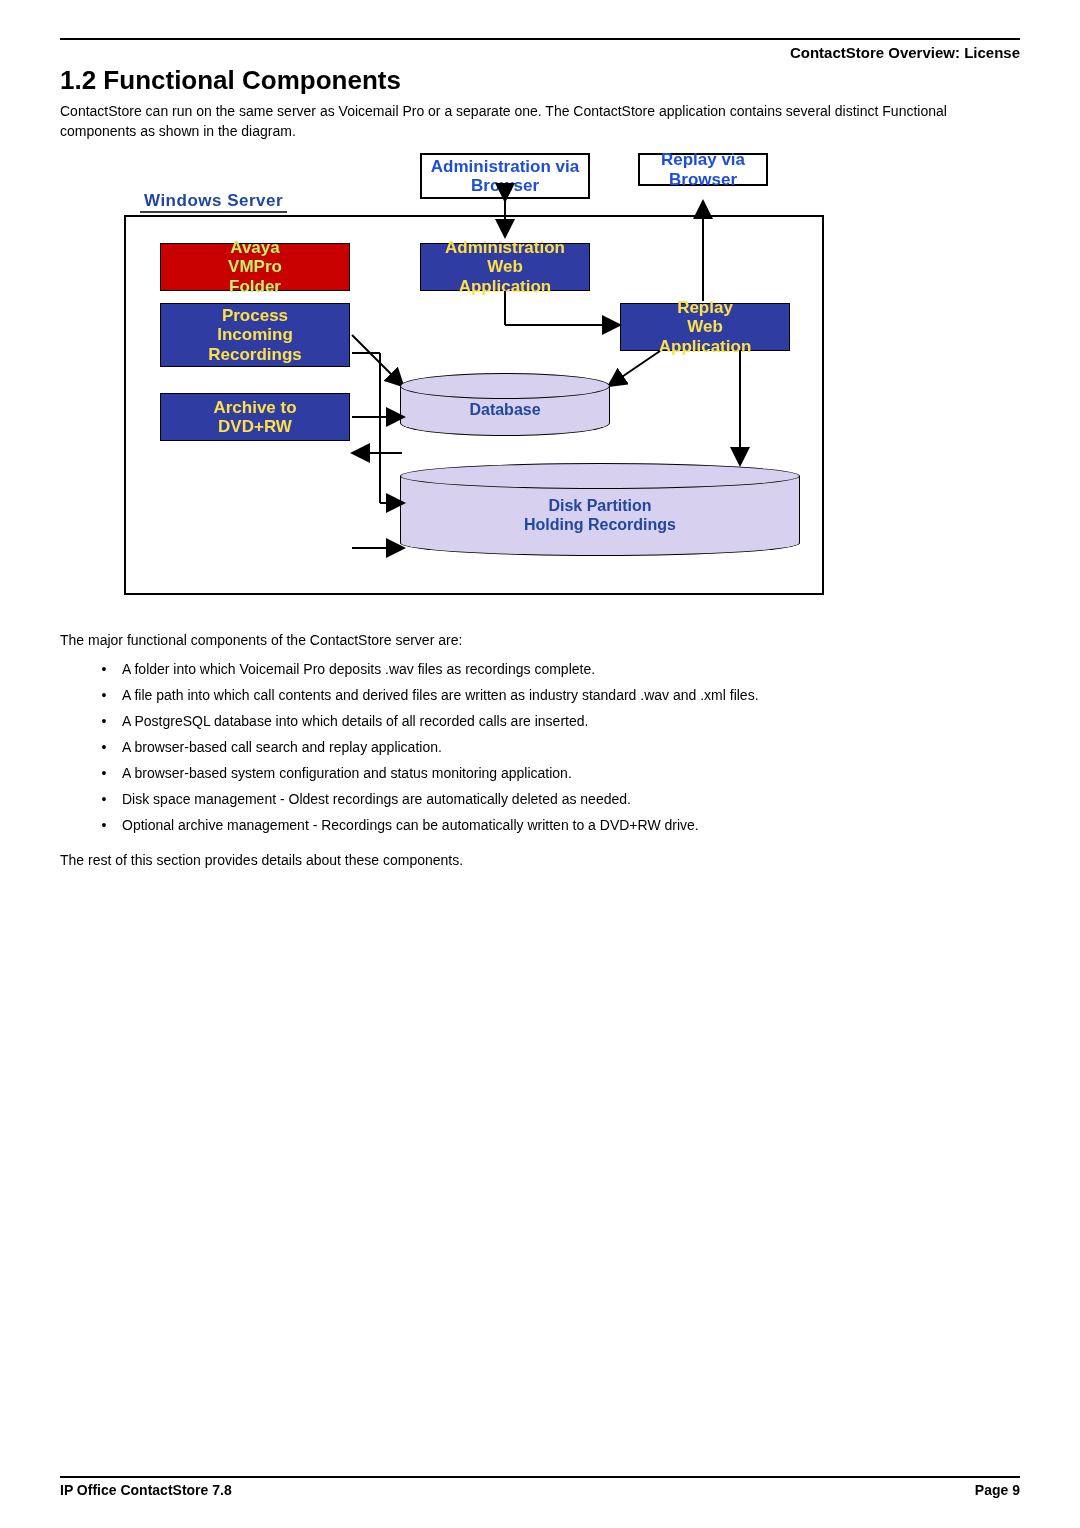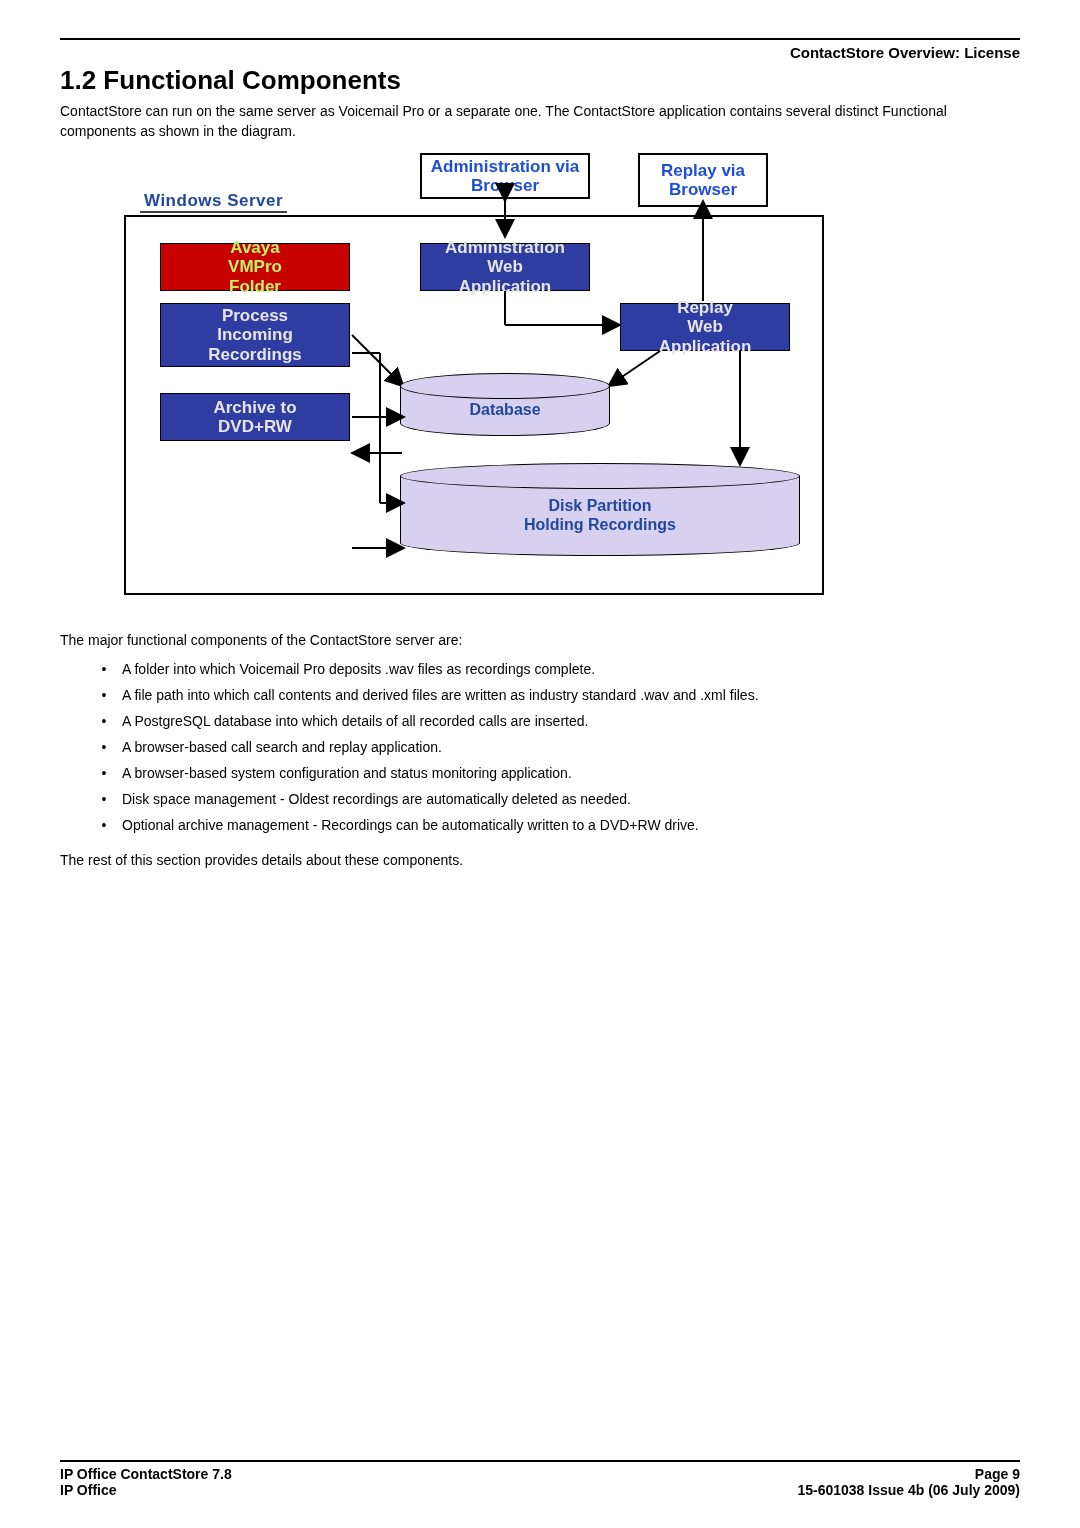--- a/index.html
+++ b/index.html
@@ -17,21 +17,21 @@
   .diagram-wrap { width: 720px; margin: 12px auto 18px 60px; }
   .diagram { position: relative; width: 720px; height: 460px; }
 
   
   .server-box { position: absolute; left: 4px; top: 62px; width: 700px; height: 380px; border: 2px solid #000; }
   .server-label { position: absolute; left: 20px; top: 38px; background:#fff; padding: 0 4px; font-family: Verdana, sans-serif; font-size: 17px; font-weight: bold; color: #21489e; letter-spacing: 0.5px; border-bottom: 2px solid #404040; }
 
   .dbox { position: absolute; border: 1px solid #000; text-align: center; font-family: Verdana, sans-serif; font-weight: bold; display:flex; align-items:center; justify-content:center; flex-direction:column; line-height:1.15; }
   .browserbox { background:#fff; border:2px solid #000; font-size:17px; color:#1d4ed8; }
   .redbox { background:#c80000; color:#bef264; font-size:17px; }
-  .bluebox { background:#2f3da3; color:#e5e5e5; font-size:17px; }
+  .bluebox { background:#2f3da3; color:#fde047; font-size:17px; }
 
   .cyl { position:absolute; }
   .cyl .top { width:100%; height:26px; border:1px solid #000; border-radius:50%; background:#d7d0ef; position:absolute; top:0; left:0; z-index:2; }
   .cyl .body { width:100%; position:absolute; top:13px; left:0; border-left:1px solid #000; border-right:1px solid #000; border-bottom:1px solid #000; border-bottom-left-radius:50% 13px; border-bottom-right-radius:50% 13px; background:#d7d0ef; text-align:center; font-family: Verdana, sans-serif; font-weight:bold; color:#21489e; font-size:16px; display:flex; align-items:center; justify-content:center; flex-direction:column; line-height:1.15; }
 
   
   svg.arrows { position:absolute; left:0; top:0; width:720px; height:460px; pointer-events:none; }
 
   .bodylist { margin: 10px 0 18px 58px; }
   .bodylist li { font-size: 14px; margin-bottom: 10px; padding-left: 4px; }
@@ -50,21 +50,21 @@
 
   <h1 class="section">1.2 Functional Components</h1>
   <p class="intro">ContactStore can run on the same server as Voicemail Pro or a separate one. The ContactStore application contains several distinct Functional components as shown in the diagram.</p>
 
   <div class="diagram-wrap">
     <div class="diagram">
 
       <div class="dbox browserbox" style="left:300px; top:0; width:170px; height:46px;">
         <span>Administration via Browser</span>
       </div>
-      <div class="dbox browserbox" style="left:518px; top:0; width:130px; height:54px;align-items:flex-end;">
+      <div class="dbox browserbox" style="left:518px; top:0; width:130px; height:33px;align-items:flex-end;">
         <span>Replay via Browser</span>
       </div>
 
       <div class="server-box"></div>
       <div class="server-label">Windows Server</div>
 
       <div class="dbox redbox" style="left:40px; top:90px; width:190px; height:48px;">
         <span>Avaya<br>VMPro<br>Folder</span>
       </div>
       <div class="dbox bluebox" style="left:40px; top:150px; width:190px; height:64px;">
@@ -142,18 +142,14 @@
   </ul>
 
   <p class="bodytext">The rest of this section provides details about these components.</p>
 
   <div class="footer">
     <div class="line"></div>
     <div class="row">
       <span>IP Office ContactStore 7.8</span>
       <span>Page 9</span>
     </div>
-    <div class="row">
-      <span>IP Office</span>
-      <span>15-601038 Issue 4b (06 July 2009)</span>
-    </div>
   </div>
 </div>
 
 </body></html>

